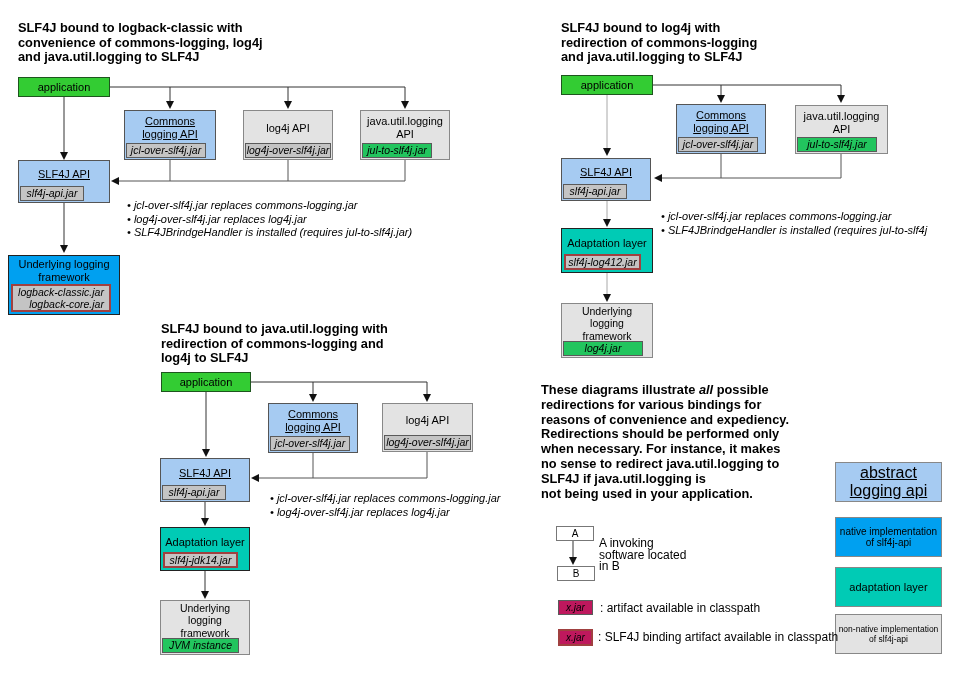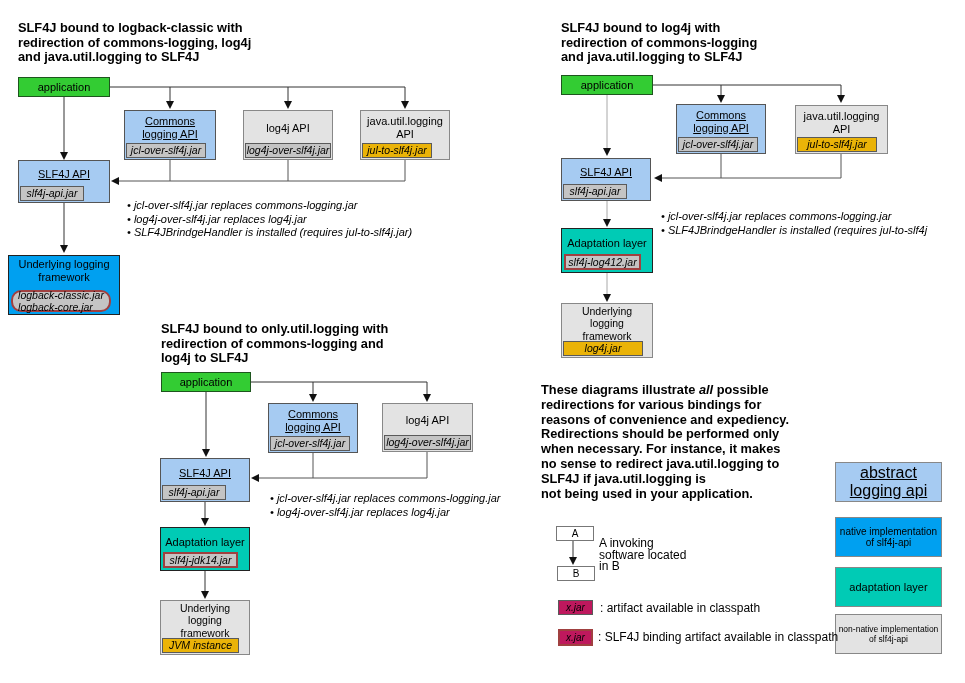--- a/index.html
+++ b/index.html
@@ -25,26 +25,26 @@
     position:absolute;border:1px solid #444;box-sizing:border-box;
     display:flex;align-items:center;justify-content:center;text-align:center;
     font-size:11px;line-height:1.16;z-index:1;
   }
   .node .lbl{white-space:pre-line;}
   .node.hasjar{padding-bottom:14px;}
   .node.hasjar2{padding-bottom:28px;}
   .jar{
     position:absolute;left:1px;bottom:1px;background:#C4C4C4;border:1px solid #5a5a5a;
     box-sizing:border-box;font-style:italic;font-size:10.5px;line-height:1.18;
-    display:flex;align-items:center;justify-content:center;text-align:left;
+    display:flex;align-items:center;justify-content:center;text-align:right;
     white-space:pre-line;height:15px;
   }
-  .jar.two{height:22px;border-radius:10px;}
+  .jar.two{height:28px;}
   .jar.red{border:2px solid #A04040;}
-  .jar.dark{background:#eab308;margin-top:17px;}
+  .jar.dark{background:#22c55e;margin-top:17px;}
   .green{background:#33CC33;border-color:#1e551e;}
   .lblue{background:#A6CBF2;border-color:#555;text-decoration:underline;}
   .blue{background:#00A0F0;border-color:#222;}
   .teal{background:#00CBB5;border-color:#222;}
   .gray{background:#E3E3E3;border-color:#888;}
   .lgbox{
     position:absolute;width:107px;height:40px;border:1px solid #888;box-sizing:border-box;
     display:flex;align-items:center;justify-content:center;text-align:center;
     white-space:pre-line;z-index:1;
   }
@@ -123,21 +123,21 @@
       <polygon points="423,394 431,394 427,402"></polygon>
       <polygon points="259,474 259,482 251,478"></polygon>
       <polygon points="201,518 209,518 205,526"></polygon>
       <polygon points="201,591 209,591 205,599"></polygon>
 
       <polygon points="569,557 577,557 573,565"></polygon>
     </g>
   </svg>
 
   <div class="title" style="left:18px;top:21px;">SLF4J bound to logback-classic with
-redirection of commons-logging, log4j
+convenience of commons-logging, log4j
 and java.util.logging to SLF4J</div>
 
   <div class="node green" style="left:18px;top:77px;width:92px;height:20px;">
     <span class="lbl">application</span>
   </div>
 
   <div class="node lblue hasjar" style="left:124px;top:110px;width:92px;height:50px;">
     <span class="lbl">Commons
 logging API</span>
     <span class="jar" style="width:80px;">jcl-over-slf4j.jar</span>
@@ -203,21 +203,21 @@
     <span class="jar red" style="width:77px;left:2px;bottom:2px;height:16px;">slf4j-log412.jar</span>
   </div>
 
   <div class="node gray hasjar" style="left:561px;top:303px;width:92px;height:55px;font-size:10.5px;">
     <span class="lbl">Underlying
 logging
 framework</span>
     <span class="jar dark" style="width:80px;">log4j.jar</span>
   </div>
 
-  <div class="title" style="left:161px;top:322px;">SLF4J bound to only.util.logging with
+  <div class="title" style="left:161px;top:322px;">SLF4J bound to java.util.logging with
 redirection of commons-logging and
 log4j to SLF4J</div>
 
   <div class="node green" style="left:161px;top:372px;width:90px;height:20px;">
     <span class="lbl">application</span>
   </div>
 
   <div class="node lblue hasjar" style="left:268px;top:403px;width:90px;height:50px;">
     <span class="lbl">Commons
 logging API</span>

